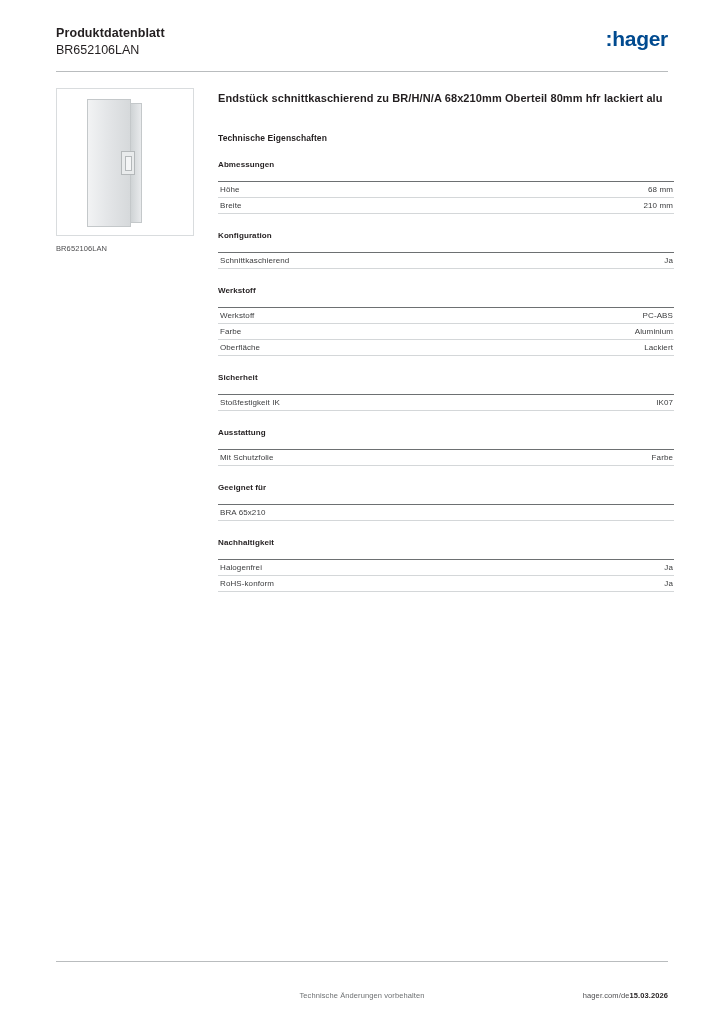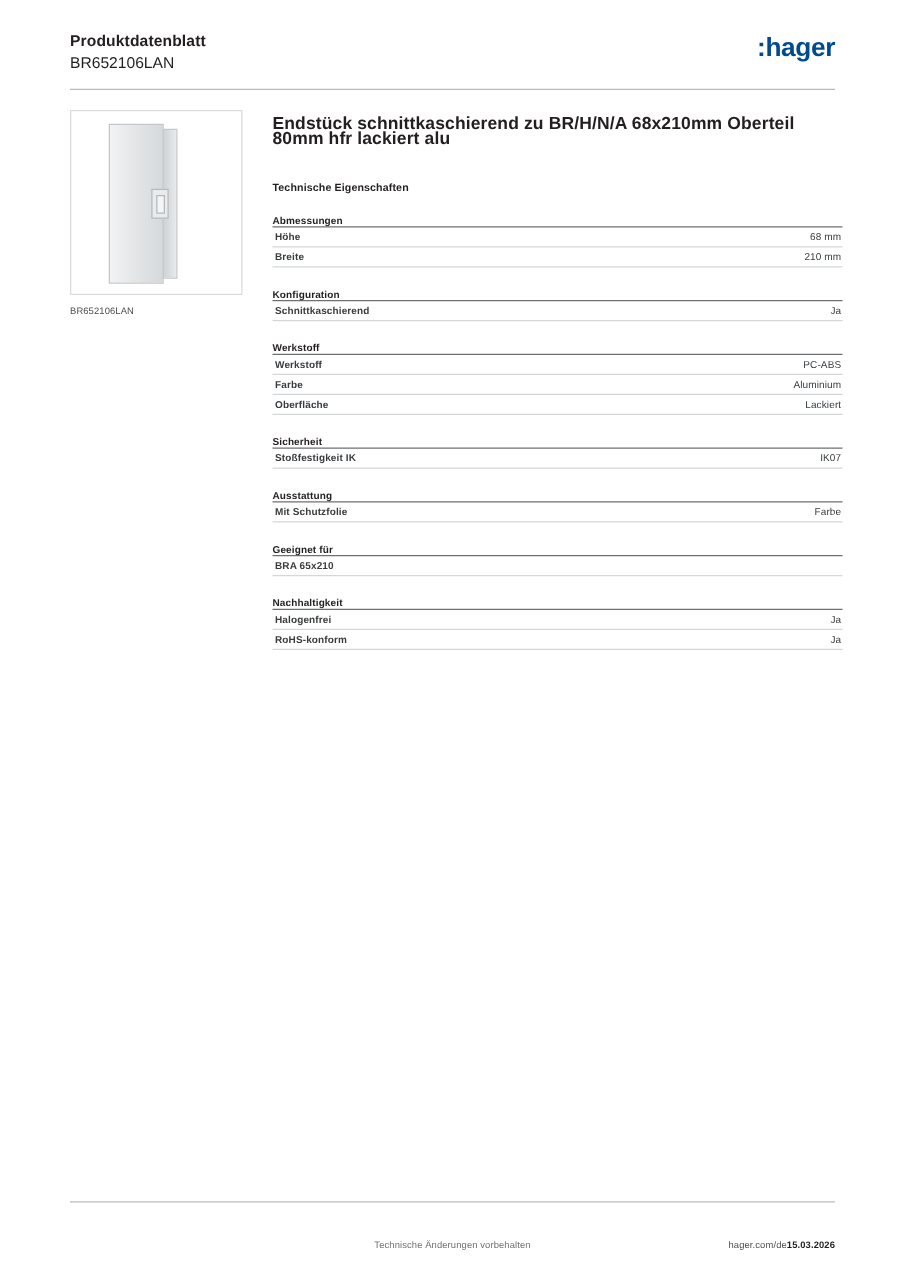--- a/index.html
+++ b/index.html
@@ -134,21 +134,21 @@
   }
 
   
   .content {
     position: absolute;
     left: 218px;
     top: 92px;
     width: 456px;
   }
   .product-desc {
-    font-size: 14px;
+    font-size: 11px;
     font-weight: bold;
     color: #231f20;
     line-height: 12px;
     letter-spacing: 0.1px;
   }
   .section-heading {
     font-size: 8.5px;
     font-weight: bold;
     color: #231f20;
     letter-spacing: 0.1px;
@@ -157,36 +157,35 @@
     margin-top: 29px;
   }
   .group {
     margin-top: 17px;
   }
   .group-title {
     font-size: 8px;
     font-weight: bold;
     color: #231f20;
     letter-spacing: 0.1px;
-    padding-bottom: 0;
+    padding-bottom: 12px;
     border-bottom: 1px solid #6d7072;
   }
   .row {
     display: flex;
     justify-content: space-between;
     align-items: baseline;
     font-size: 8px;
     color: #3b3c3e;
     padding: 3px 0 3px 2px;
     border-bottom: 1px solid #d4d7d9;
     letter-spacing: 0.1px;
   }
   .row .label {
     text-align: center;
-    font-weight: bold;
   }
   .row .value {
     text-align: right;
     padding-right: 1px;
   }
   .group.spaced {
   }
 
   
   .footer-rule {

